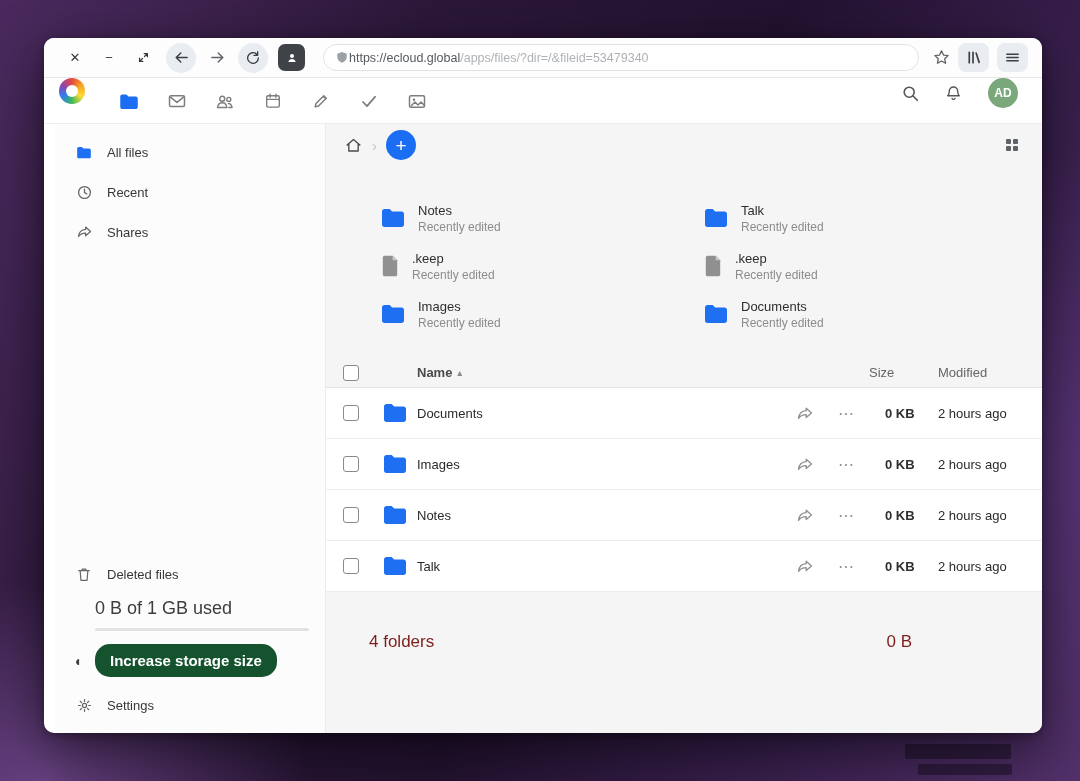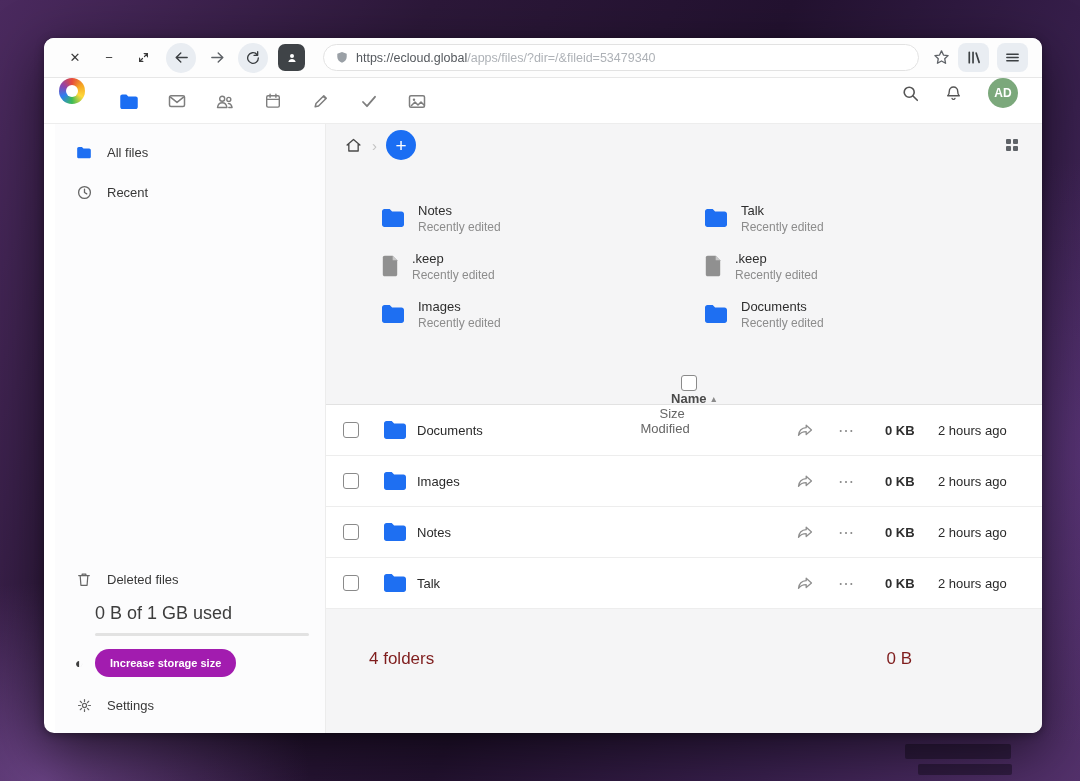--- a/index.html
+++ b/index.html
@@ -21,21 +21,21 @@
     background:#fff; border-radius:10px; overflow:hidden;
     box-shadow:0 18px 55px rgba(0,0,0,.55), 0 2px 8px rgba(0,0,0,.35);
   }
 
   
   .bbar { height:40px; background:#fdfdfd; border-bottom:1px solid #e7e7e7; display:flex; align-items:center; padding:0 14px; }
   .wc { width:34px; text-align:center; color:#3a3a3a; font-size:13px; cursor:pointer; }
   .navbtn { width:30px; height:30px; border-radius:50%; display:flex; align-items:center; justify-content:center; margin-left:6px; cursor:pointer; }
   .navbtn.bg { background:#e9edf2; }
   .badge { width:27px; height:27px; border-radius:7px; background:#3f4347; display:flex; align-items:center; justify-content:center; margin-left:10px; cursor:pointer; }
-  .urlbar { flex:1; min-width:0; height:27px; border:1px solid #e2e2e2; background:#fff; border-radius:14px; display:flex; align-items:center; gap:8px; padding:0 12px; margin:0 14px 0 18px; font-size:12.5px; white-space:nowrap; overflow:hidden; }
+  .urlbar { flex:1; min-width:0; height:27px; border:1px solid #e2e2e2; background:#fff; border-radius:14px; display:flex; align-items:center; gap:1px; padding:0 12px; margin:0 14px 0 18px; font-size:12.5px; white-space:nowrap; overflow:hidden; }
   .url-host { color:#55595e; }
   .url-path { color:#aeb2b7; overflow:hidden; text-overflow:ellipsis; }
   .sqbtn { width:31px; height:29px; border-radius:8px; background:#e9edf2; display:flex; align-items:center; justify-content:center; margin-left:8px; cursor:pointer; }
   .iconbtn { display:flex; align-items:center; justify-content:center; cursor:pointer; }
 
   
   .appbar { height:46px; background:#fff; border-bottom:1px solid #ededed; display:flex; align-items:flex-start; padding:0 24px 0 15px; }
   .logo { width:26px; height:26px; border-radius:50%; position:relative; margin-right:20px; cursor:pointer;
     background:conic-gradient(#e64a3c,#f5a623,#ffd93b,#3dbb56,#2d7ff0,#8e44ad,#e64a3c); }
   .logo::after { content:""; position:absolute; inset:7px; background:#fff; border-radius:50%; }
@@ -49,36 +49,36 @@
   .appbody { display:flex; height:609px;padding-left:11px; }
   .sidebar { width:271px; flex-shrink:0; background:#fcfcfd; border-right:1px solid #ececec; position:relative; }
   .side-item { display:flex; align-items:center; gap:14px; height:40px; padding-left:20px; font-size:13px; color:#383838; cursor:pointer; }
   .side-item .ic { width:18px; display:flex; justify-content:center; color:#666; }
   .side-nav { padding-top:8px; }
   .side-bottom { position:absolute; left:0; right:0; bottom:8px; }
   .quota-text { padding-left:40px; font-size:18px; color:#3d3d3d; margin:4px 0 9px; }
   .quota-bar { height:3px; background:#e2e2e2; border-radius:2px; margin:0 16px 13px 40px; position:relative; cursor:default; }
   .storage-row { display:flex; align-items:center; padding-left:20px; margin-bottom:8px; }
   .storage-row .ic { width:18px; color:#3f3f3f; font-size:14px; }
-  .btn-storage { margin-left:2px; background:#a21caf; color:#fff; border:none; border-radius:15px; font-family:inherit; font-size:11px; font-weight:bold; padding:8px 15px; cursor:pointer; }
+  .btn-storage { margin-left:2px; background:#14532d; color:#fff; border:none; border-radius:15px; font-family:inherit; font-size:15px; font-weight:bold; padding:8px 15px; cursor:pointer; }
 
   .main { flex:1; background:#f5f5f6; position:relative; overflow:hidden; }
   .crumb-bar { height:42px; display:flex; align-items:center; padding-left:19px; color:#4a4a4a; }
   .crumb-sep { color:#c2c2c2; font-size:15px; margin:0 9px 0 10px; }
   .btn-plus { width:30px; height:30px; border-radius:50%; background:#1b6ef3; color:#fff; font-size:19px; line-height:1; display:flex; align-items:center; justify-content:center; cursor:pointer; }
   .grid-toggle { position:absolute; top:14px; right:23px; cursor:pointer; color:#5f6368; }
 
   .notes-ph { margin:38px 0 0 55px; font-size:13px; color:#8f8f8f; cursor:text; }
 
   .reco { margin:33px 0 0 55px; display:grid; grid-template-columns:323px 1fr; row-gap:10px; }
   .reco-item { display:flex; align-items:center; gap:13px; height:38px; cursor:pointer; }
   .reco-name { font-size:13px; color:#2e2e2e; }
   .reco-sub { font-size:12px; color:#8c8c8c; margin-top:2px; }
 
-  .thead { margin-top:42px; height:30px; display:flex; align-items:center; padding:0 8px 0 17px; border-bottom:1px solid #e2e2e2; font-size:13px; color:#666;flex-direction:column; }
+  .thead { margin-top:25px; height:30px; display:flex; align-items:center; padding:0 8px 0 17px; border-bottom:1px solid #e2e2e2; font-size:13px; color:#666; }
   .cb { width:16px; height:16px; border:1px solid #8a8a8a; border-radius:3px; background:#fff; flex-shrink:0; cursor:pointer; }
   .c-iconsp { width:24px; margin-left:24px; flex-shrink:0; display:flex; align-items:center; }
   .c-name { flex:1; margin-left:10px; display:flex; align-items:center; gap:5px; min-width:0; }
   .thead .c-name { color:#4a4a4a; font-weight:bold; }
   .caret { font-size:9px; color:#8a8a8a; }
   .c-share { width:24px; display:flex; justify-content:center; color:#8f8f8f; cursor:pointer; flex-shrink:0; }
   .c-more { width:24px; margin-left:17px; text-align:center; color:#8f8f8f; font-size:16px; cursor:pointer; flex-shrink:0; }
   .c-size { width:78px; margin-left:2px; flex-shrink:0; font-size:13px; }
   .thead .c-size { padding-left:9px; }
   .trow .c-size { padding-left:25px; color:#2f2f2f;font-weight:bold; }
@@ -228,20 +228,28 @@
         </div>
         <div class="side-item">
           <span class="ic">
             <svg width="15" height="15" viewBox="0 0 16 16">
                 <circle cx="8" cy="8" r="6.3" fill="none" stroke="#666" stroke-width="1.4"></circle>
                 <path d="M8 4.5V8l2.4 1.5" fill="none" stroke="#666" stroke-width="1.4" stroke-linecap="round"></path>
               </svg>
           </span>
           <span>Recent</span>
         </div>
+        <div class="side-item">
+          <span class="ic">
+            <svg width="15" height="14" viewBox="0 0 16 15">
+                <path d="M9.2 2.2l5.3 4.7-5.3 4.7V8.7c-3.5 0-5.9 1.2-7.7 3.6.6-4.8 3.2-7.3 7.7-7.6z" fill="none" stroke="#666" stroke-width="1.3" stroke-linejoin="round"></path>
+              </svg>
+          </span>
+          <span>Shares</span>
+        </div>
       </div>
 
       <div class="side-bottom">
         <div class="side-item">
           <span class="ic">
             <svg width="14" height="15" viewBox="0 0 15 16">
                 <path d="M1.8 3.8h11.4M5.5 3.8V2.2h4v1.6M3.4 3.8l.8 10.4h6.6l.8-10.4" fill="none" stroke="#666" stroke-width="1.3" stroke-linecap="round" stroke-linejoin="round"></path>
               </svg>
           </span>
           <span>Deleted files</span>

